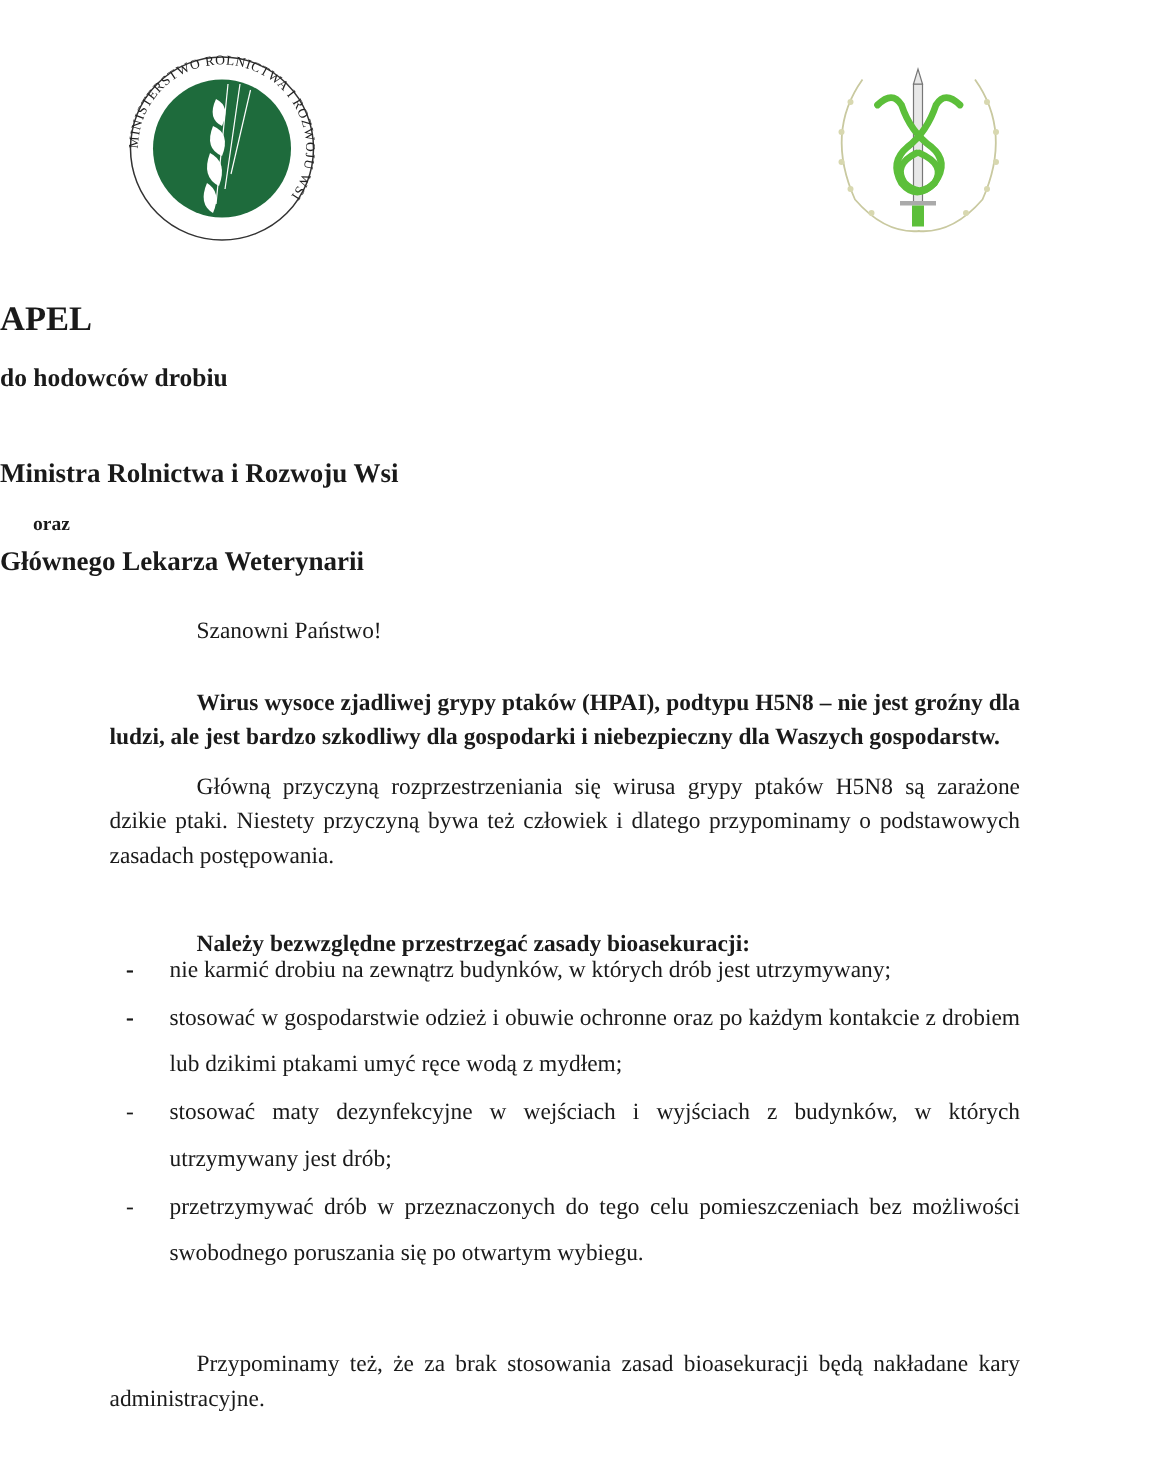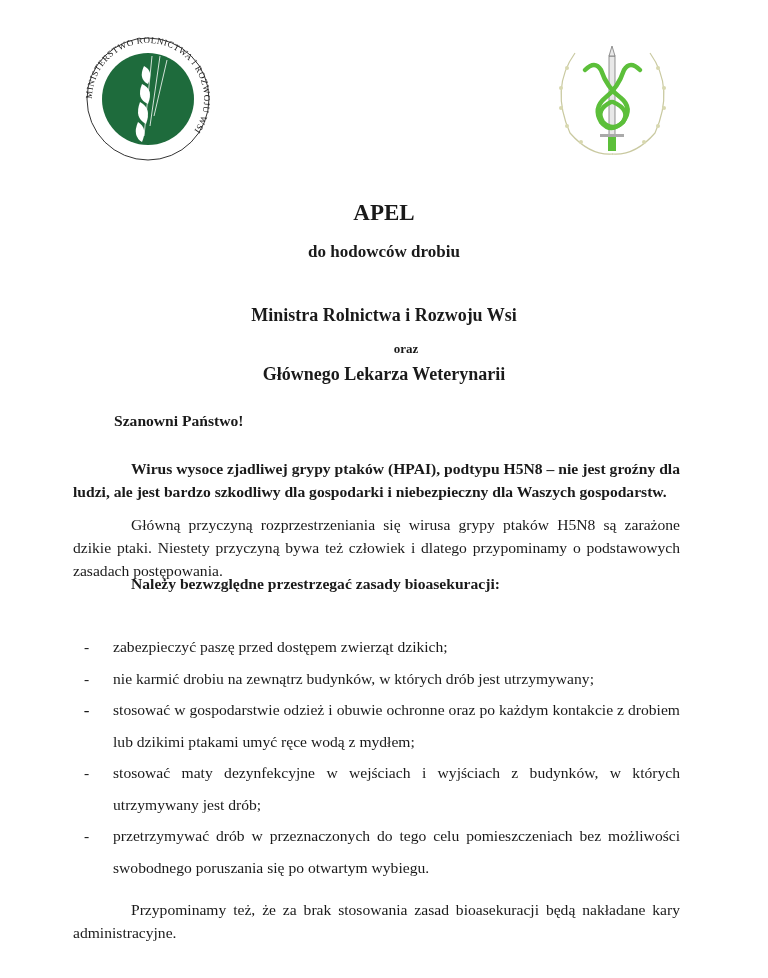--- a/index.html
+++ b/index.html
@@ -1,33 +1,33 @@
 <!DOCTYPE html>
 <html><head>
 <meta charset="utf-8">
 <style>
   html, body { margin: 0; padding: 0; background: #ffffff; }
   body { width: 768px; height: 978px; position: relative; overflow: hidden;
          font-family: "Liberation Serif", "DejaVu Serif", serif; color: #1a1a1a; }
   .logo { position: absolute; }
   .logo-left { left: 72px; top: 36px; width: 152px; height: 126px; }
   .logo-right { left: 545px; top: 38px; width: 135px; height: 122px; }
-  .title { position: absolute; left: 0; width: 768px; text-align: center; font-weight: bold; }
+  .title { position: absolute; left: 0; width: 768px; text-align: left; font-weight: bold; }
   .t-apel { top: 200px; font-size: 23px; }
   .t-sub { top: 242px; font-size: 17px; }
   .t-min { top: 305px; font-size: 18px; }
   .t-oraz { top: 341px; font-size: 13px; padding-left: 22px; }
   .t-glw { top: 364px; font-size: 18px; }
   .p { position: absolute; left: 73px; width: 607px; font-size: 15.6px; line-height: 23px; text-align: justify; }
   .bold { font-weight: bold; }
-  .greet { top: 412px; left: 114px; font-weight: bold; font-size: 15.6px; position:absolute; }
+  .greet { top: 412px; left: 131px; font-weight: normal; font-size: 15.6px; position:absolute; }
   .ind { text-indent: 58px; }
   .p1 { top: 457px; }
   .p2 { top: 513px; }
-  .p3 { top: 572px; left: 131px; width: 560px; font-weight: bold; }
+  .p3 { top: 618px; left: 131px; width: 560px; font-weight: bold; }
   ul.list { position: absolute; left: 73px; top: 631px; width: 607px; margin: 0; padding: 0; list-style: none; font-size: 15.6px; line-height: 31.5px; }
   ul.list li { position: relative; padding-left: 40px; text-align: justify; }
   ul.list li .dash { position: absolute; left: 11px; top: 0; }
   .p4 { top: 898px; }
 </style>
 </head>
 <body>
 
 <div class="logo logo-left">
   <svg width="152" height="126" viewBox="0 0 152 126">
@@ -88,21 +88,21 @@
 <div class="title t-oraz">oraz</div>
 <div class="title t-glw">Głównego Lekarza Weterynarii</div>
 
 <div class="greet">Szanowni Państwo!</div>
 
 <div class="p p1 ind bold">Wirus wysoce zjadliwej grypy ptaków (HPAI), podtypu H5N8 – nie jest groźny dla ludzi, ale jest bardzo szkodliwy dla gospodarki i niebezpieczny dla Waszych gospodarstw.</div>
 <div class="p p2 ind">Główną przyczyną rozprzestrzeniania się wirusa grypy ptaków H5N8 są zarażone dzikie ptaki. Niestety przyczyną bywa też człowiek i dlatego przypominamy o podstawowych zasadach postępowania.</div>
 <div class="p p3">Należy bezwzględne przestrzegać zasady bioasekuracji:</div>
 
 <ul class="list">
-  <li><span class="dash">-</span><span>zabezpieczyć paszę przed dostępem zwierząt dzikich;</span></li>
+  <li><span class="dash">-</span></li>
   <li><span class="dash">-</span><span>nie karmić drobiu na zewnątrz budynków, w których drób jest utrzymywany;</span></li>
   <li><span class="dash">-</span></li>
   <li><span class="dash">-</span><span>stosować w gospodarstwie odzież i obuwie ochronne oraz po każdym kontakcie z drobiem lub dzikimi ptakami umyć ręce wodą z mydłem;</span></li>
   <li><span class="dash">-</span><span>stosować maty dezynfekcyjne w wejściach i wyjściach z budynków, w których utrzymywany jest drób;</span></li>
   <li><span class="dash">-</span><span>przetrzymywać drób w przeznaczonych do tego celu pomieszczeniach bez możliwości swobodnego poruszania się po otwartym wybiegu.</span></li>
 </ul>
 
 <div class="p p4 ind">Przypominamy też, że za brak stosowania zasad bioasekuracji będą nakładane kary administracyjne.</div>
 
 </body></html>

